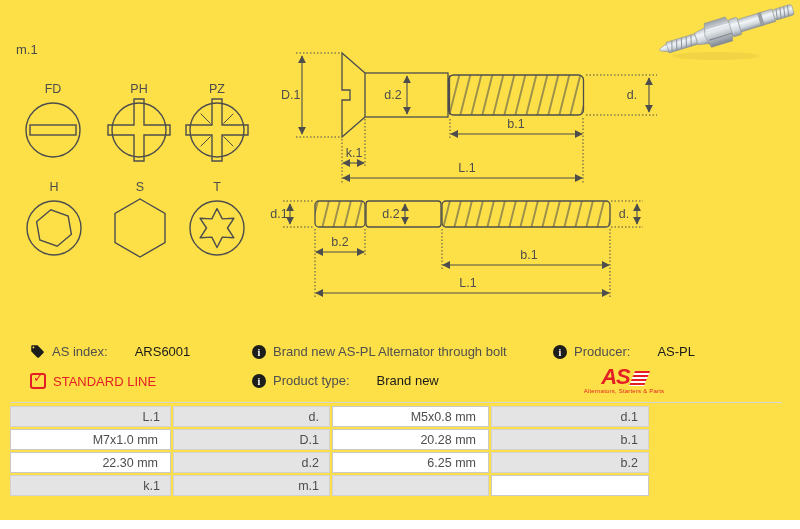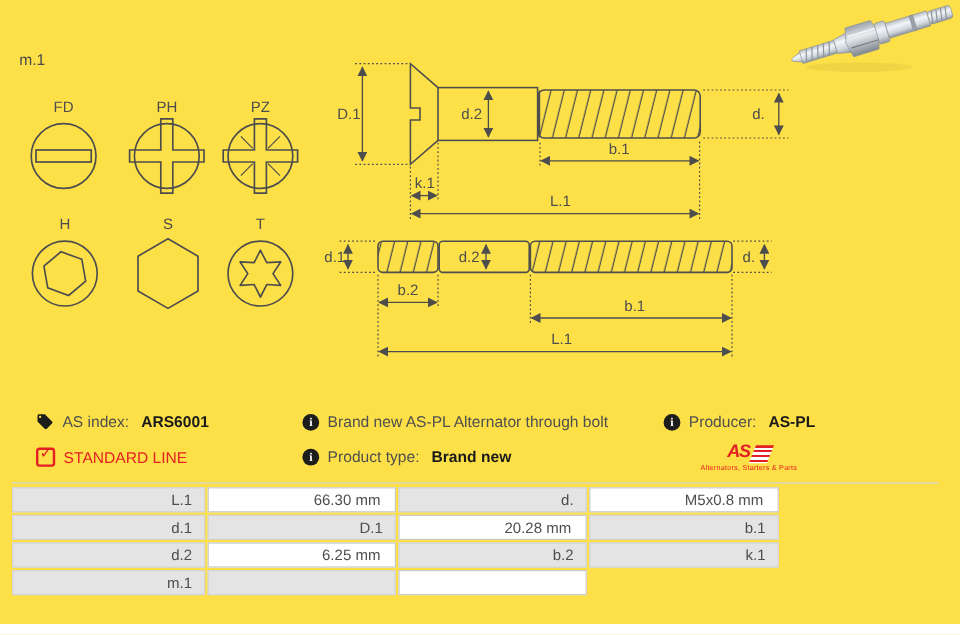--- a/index.html
+++ b/index.html
@@ -5,34 +5,34 @@
   html,body{margin:0;padding:0;background:#fff;}
   .page{position:relative;width:800px;height:520px;background:#fde047;overflow:hidden;
         font-family:"Liberation Sans","DejaVu Sans",sans-serif;color:#4a4a4a;}
   .abs{position:absolute;}
   .m1-label{left:16px;top:42px;font-size:13px;color:#4a4a4a;}
   svg text{font-family:"Liberation Sans","DejaVu Sans",sans-serif;fill:#4d4d4d;}
   .icon-label{font-size:12.5px;}
   .dim-label{font-size:12.5px;}
   
   .info-item{display:flex;align-items:flex-end;gap:7px;font-size:13px;color:#4f4f4f;white-space:nowrap;}
-  .info-item b{color:#1a1a1a;font-weight:bold;margin-left:3px;}
+  .info-item b{color:#1a1a1a;font-weight:normal;margin-left:20px;}
   .red-line{color:#e31e24;font-weight:normal;}
   .info-ico{display:inline-flex;align-items:center;justify-content:center;width:14px;height:14px;
             border-radius:50%;background:#1d1d1b;color:#fff;font-size:10px;font-weight:bold;
             font-family:"Liberation Serif",serif;flex:0 0 auto;}
   .tag-ico svg{display:block;}
   .chk-ico{position:relative;display:inline-block;width:12px;height:12px;border:2px solid #e31e24;
            border-radius:3px;flex:0 0 auto;}
   .chk-ico:after{content:"\2713";position:absolute;left:1px;top:-5px;color:#e31e24;
                  font-size:13px;font-weight:bold;}
   
   .as-logo{width:96px;text-align:center;}
   .logo-row{display:flex;align-items:flex-end;justify-content:center;height:20px;}
-  .as-text{color:#e31e24;font-weight:bold;font-style:italic;font-size:15px;line-height:19px;letter-spacing:-1px;}
+  .as-text{color:#e31e24;font-weight:bold;font-style:italic;font-size:22px;line-height:19px;letter-spacing:-1px;}
   .as-flag{display:inline-block;width:15px;height:15px;margin-left:2px;transform:skewX(-22deg);
            background:repeating-linear-gradient(to bottom,#e31e24 0 2px,#fff 2px 4px);}
   .as-tagline{font-size:6px;color:#e31e24;margin-top:2px;letter-spacing:.2px;}
   .divider{left:10px;top:402px;width:772px;height:1px;background:#d4d4d4;}
   
   .spec-table{left:10px;top:406px;display:grid;grid-template-columns:161px 157px 157px 158px;
               grid-auto-rows:21px;gap:2px;font-size:12.5px;}
   .tl,.tv{box-sizing:border-box;display:flex;align-items:center;justify-content:flex-end;
           border:1px solid #d2d2d2;color:#4d4d4d;}
   .tl{background:#e4e4e4;padding-right:10px;}
@@ -238,29 +238,30 @@
       <span class="as-text">AS</span>
       <span class="as-flag"></span>
     </div>
     <div class="as-tagline">Alternators, Starters &amp; Parts</div>
   </div>
 
   <div class="abs divider"></div>
 
   <div class="abs spec-table">
     <div class="tl">L.1</div>
-    <div class="tv">66.30 mm</div>
     <div class="tl">d.</div>
     <div class="tv">M5x0.8 mm</div>
 
     <div class="tl">d.1</div>
+    <div class="tv">M7x1.0 mm</div>
     <div class="tl">D.1</div>
     <div class="tv">20.28 mm</div>
 
     <div class="tl">b.1</div>
+    <div class="tv">22.30 mm</div>
     <div class="tl">d.2</div>
     <div class="tv">6.25 mm</div>
 
     <div class="tl">b.2</div>
     <div class="tl">k.1</div>
 
     <div class="tl">m.1</div>
     <div class="tl"></div>
     <div class="tv"></div>
   </div>

